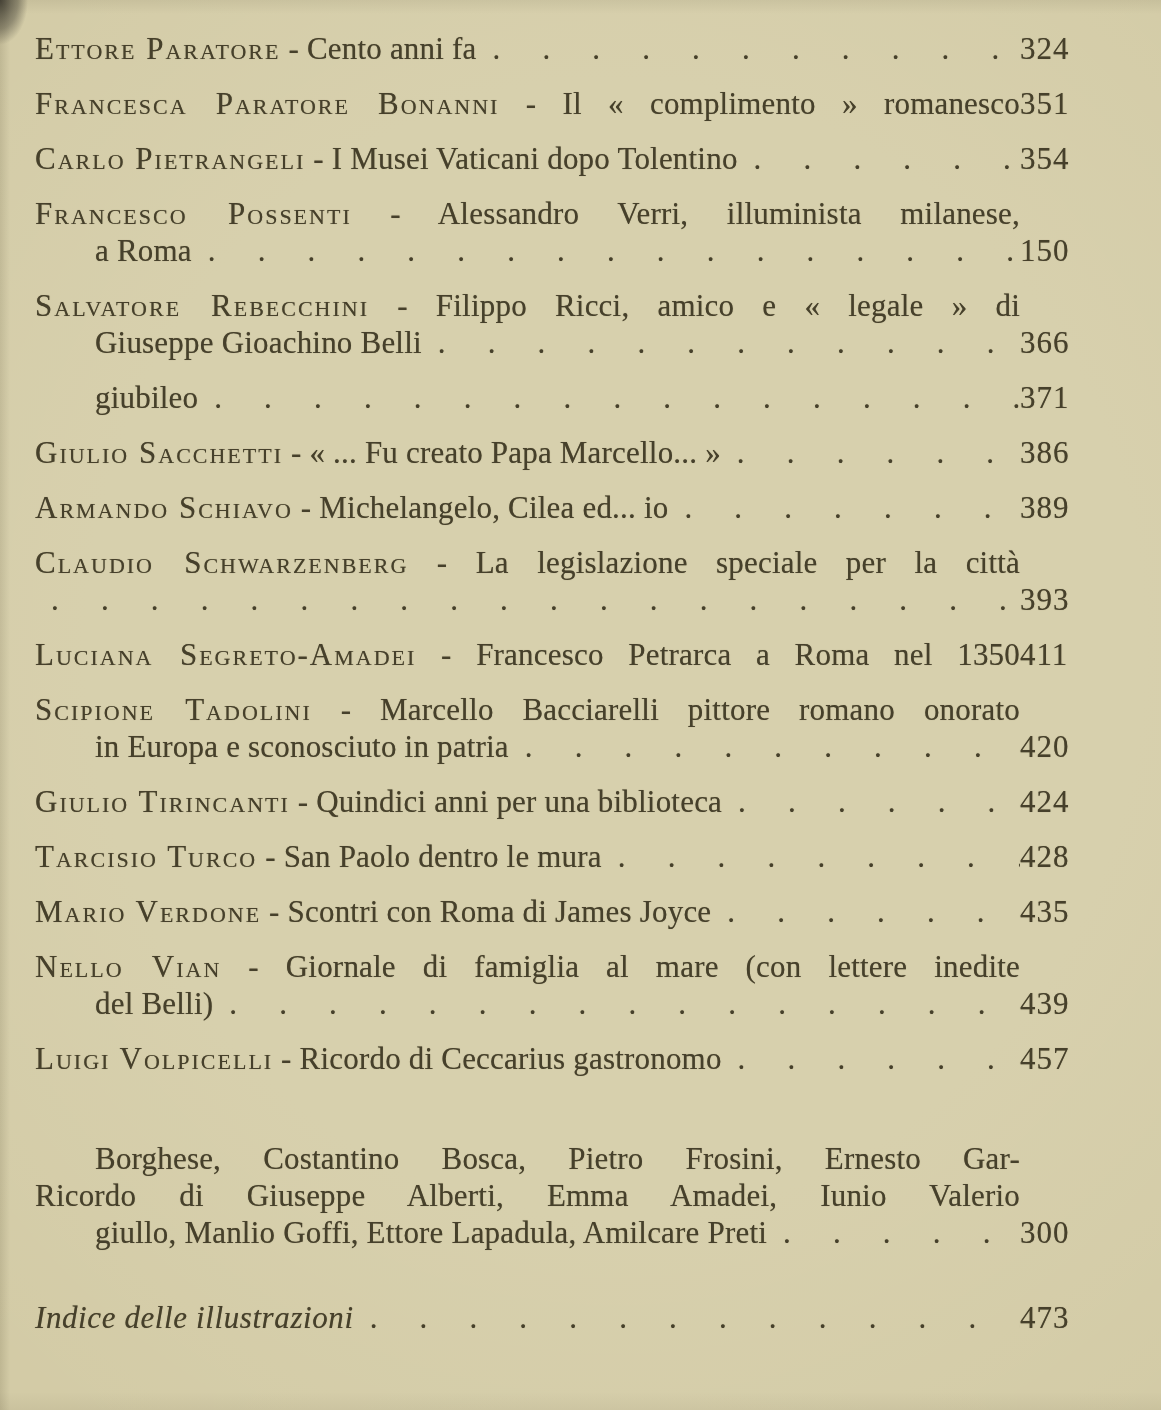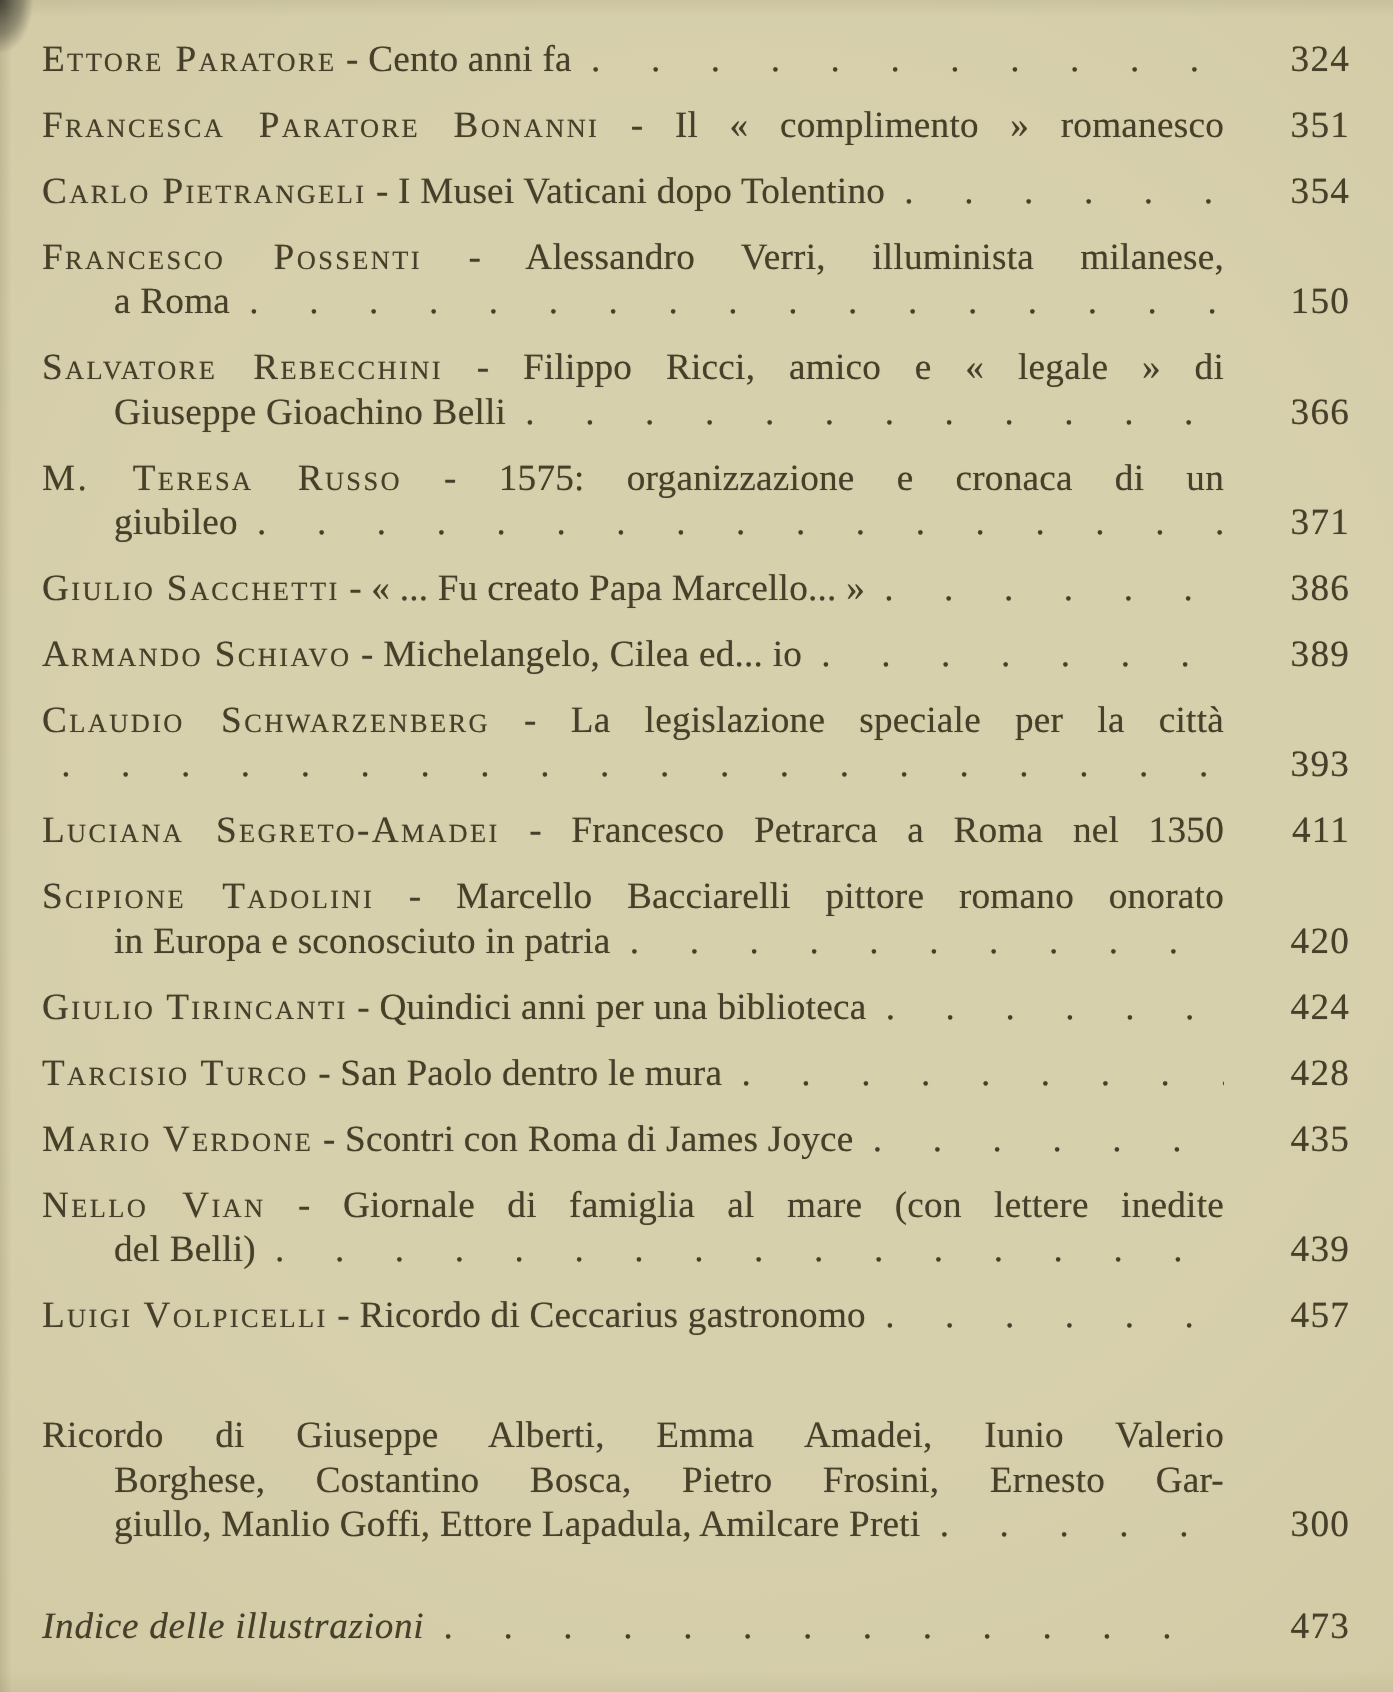--- a/index.html
+++ b/index.html
@@ -34,21 +34,21 @@
   .line .text{min-width:0;}
   .line.justify .text{flex:1 1 auto;text-align:justify;text-align-last:justify;}
   .line:not(.justify) .text{flex:0 1 auto;}
   .line.indent .text{padding-left:60px;}
   .line.italic .text{font-style:italic;letter-spacing:0.6px;}
   .author{font-variant:small-caps;letter-spacing:2px;}
   .dots{
     flex:1 1 0;min-width:0;overflow:hidden;white-space:nowrap;
     margin-left:16px;word-spacing:34px;
   }
-  .pagenum{flex:0 0 105px;text-align:right;letter-spacing:1px;}
+  .pagenum{flex:0 0 105px;letter-spacing:1px;}
   .paragraph-block{margin-top:63px;}
   .index-block{margin-top:48px;}
 </style>
 </head>
 <body>
 
 <div class="page">
   <div class="corner-smudge"></div>
   <section id="toc-entries">
       <div class="entry">
@@ -87,24 +87,20 @@
           <span class="text"><span class="author">Salvatore Rebecchini</span><span class="title"> - Filippo Ricci, amico e « legale » di</span></span>
           <span class="pagenum"></span>
         </div>
         <div class="line indent">
           <span class="text"><span class="title">Giuseppe Gioachino Belli</span></span>
           <span class="dots">. . . . . . . . . . . . . . . . . . . . . . . . . . . . . . . . . . . . . . . . . . . . . . . .</span>
           <span class="pagenum">366</span>
         </div>
       </div>
       <div class="entry">
-        <div class="line justify">
-          <span class="text"><span class="author">M. Teresa Russo</span><span class="title"> - 1575: organizzazione e cronaca di un</span></span>
-          <span class="pagenum"></span>
-        </div>
         <div class="line indent">
           <span class="text"><span class="title">giubileo</span></span>
           <span class="dots">. . . . . . . . . . . . . . . . . . . . . . . . . . . . . . . . . . . . . . . . . . . . . . . .</span>
           <span class="pagenum">371</span>
         </div>
       </div>
       <div class="entry">
         <div class="line">
           <span class="text"><span class="author">Giulio Sacchetti</span><span class="title"> - « ... Fu creato Papa Marcello... »</span></span>
           <span class="dots">. . . . . . . . . . . . . . . . . . . . . . . . . . . . . . . . . . . . . . . . . . . . . . . .</span>
@@ -179,26 +175,26 @@
       </div>
       <div class="entry">
         <div class="line">
           <span class="text"><span class="author">Luigi Volpicelli</span><span class="title"> - Ricordo di Ceccarius gastronomo</span></span>
           <span class="dots">. . . . . . . . . . . . . . . . . . . . . . . . . . . . . . . . . . . . . . . . . . . . . . . .</span>
           <span class="pagenum">457</span>
         </div>
       </div>
     </section>
   <section id="memorial-paragraph" class="paragraph-block">
+      <div class="line indent justify">
+        <span class="text"><span class="title">Borghese, Costantino Bosca, Pietro Frosini, Ernesto Gar-</span></span>
+        <span class="pagenum"></span>
+      </div>
       <div class="line justify">
         <span class="text"><span class="title">Ricordo di Giuseppe Alberti, Emma Amadei, Iunio Valerio</span></span>
-        <span class="pagenum"></span>
-      </div>
-      <div class="line indent justify">
-        <span class="text"><span class="title">Borghese, Costantino Bosca, Pietro Frosini, Ernesto Gar-</span></span>
         <span class="pagenum"></span>
       </div>
       <div class="line indent">
         <span class="text"><span class="title">giullo, Manlio Goffi, Ettore Lapadula, Amilcare Preti</span></span>
         <span class="dots">. . . . . . . . . . . . . . . . . . . . . . . . . . . . . . . . . . . . . . . . . . . . . . . .</span>
         <span class="pagenum">300</span>
       </div>
     </section>
   <section id="illustrations-index" class="index-block">
       <div class="line italic">

